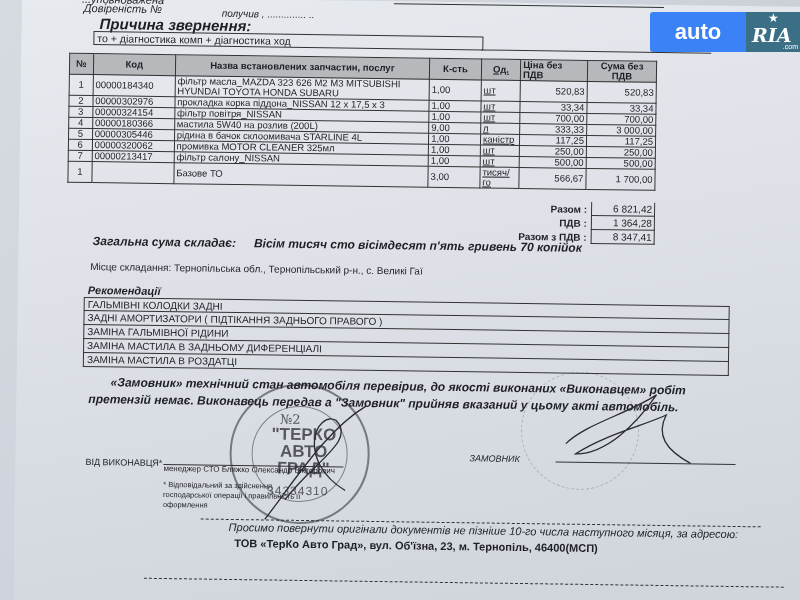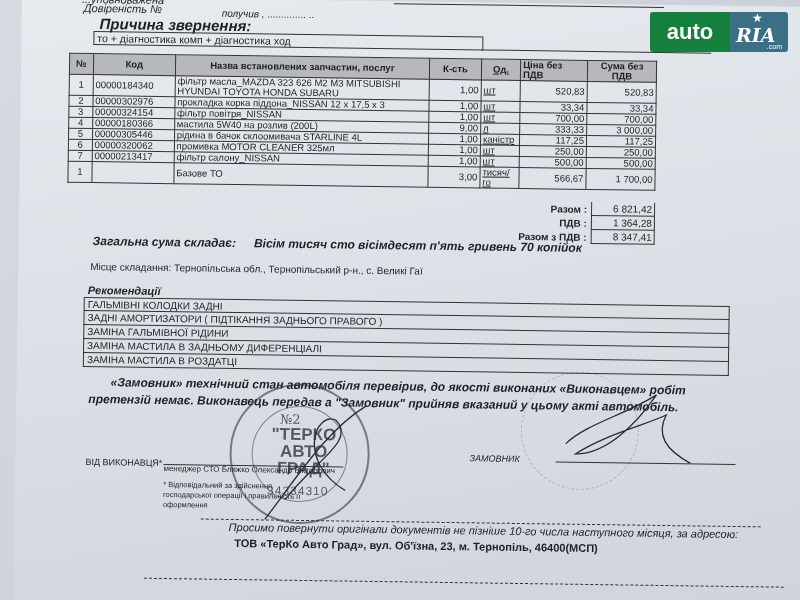--- a/index.html
+++ b/index.html
@@ -28,21 +28,21 @@
 
   table.items {
     position: absolute; left: 48px; top: 56px; width: 588px;
     border-collapse: collapse; font-size: 9.5px;
   }
   table.items th, table.items td { border: 1px solid #333; padding: 0 2px; height: 11px; line-height: 10px; }
   table.items th { background: #b6b8bc; font-weight: bold; font-size: 9.5px; }
   .c-no { width: 22px; text-align: center; }
   .c-code { width: 76px; }
   .c-name { width: 236px; }
-  .c-qty { width: 48px; text-align: right; }
+  .c-qty { width: 48px; }
   .c-unit { width: 36px; text-decoration: underline; }
   .c-price { width: 62px; text-align: right; }
   .c-sum { width: 64px; text-align: right; }
   .totals { position: absolute; left: 48px; top: 198px; width: 588px; font-size: 10px; font-weight: bold; }
   .tot-row { display: flex; justify-content: flex-end; height: 14px; align-items: center; }
   .tot-lbl { text-align: right; padding-right: 4px; }
   .tot-val { width: 64px; border: 1px solid #333; border-top: none; text-align: right; padding-right: 2px; height: 14px; line-height: 13px; font-weight: normal; }
 
   .total-words { left: 74px; top: 237px; font-size: 12px; font-weight: bold; font-style: italic; }
   .total-words .gap { display: inline-block; width: 18px; }
@@ -69,21 +69,21 @@
   .footer2 { left: 220px; top: 538px; font-size: 11px; font-weight: bold; }
 
   .stamp { left: 214px; top: 384px; width: 140px; height: 140px; border: 2px solid rgba(40,40,50,.55); border-radius: 50%; }
   .stamp-inner { left: 236px; top: 406px; width: 96px; height: 96px; border: 1.5px solid rgba(40,40,50,.5); border-radius: 50%; }
   .stamp-no { left: 264px; top: 412px; font-size: 13px; color: rgba(30,30,40,.75); font-family: "DejaVu Serif", serif; }
   .stamp-name { left: 240px; top: 426px; font-size: 17px; font-weight: bold; color: rgba(30,30,40,.7); line-height: 17px; text-align: center; width: 96px; }
   .stamp-code { left: 252px; top: 484px; font-size: 12px; color: rgba(30,30,40,.7); letter-spacing: 1px; }
   .stamp2 { left: 505px; top: 368px; width: 118px; height: 118px; border: 1.5px dashed rgba(60,60,70,.25); border-radius: 50%; }
 
   .logo { position: absolute; left: 650px; top: 12px; display: flex; height: 40px; }
-  .logo-auto { background: #15803d; color: #fff; font-size: 22px; font-weight: bold; width: 80px; display: flex; align-items: center; justify-content: center; border-radius: 3px 0 0 3px; }
+  .logo-auto { background: #3b82f6; color: #fff; font-size: 22px; font-weight: bold; width: 96px; display: flex; align-items: center; justify-content: center; border-radius: 3px 0 0 3px; }
   .logo-ria { background: #3b6f86; color: #fff; width: 58px; position: relative; border-radius: 0 3px 3px 0; }
   .logo-ria .ria { position: absolute; left: 6px; top: 12px; font-family: "DejaVu Serif", serif; font-weight: bold; font-size: 19px; font-style: italic; }
   .logo-ria .star { position: absolute; left: 22px; top: -1px; font-size: 12px; }
   .logo-ria .com { position: absolute; right: 6px; bottom: 2px; font-size: 7px; }
 </style>
 </head>
 <body>
 
 <div class="paper">
   <div class="abs hdr-line1">...уповноважена</div>

